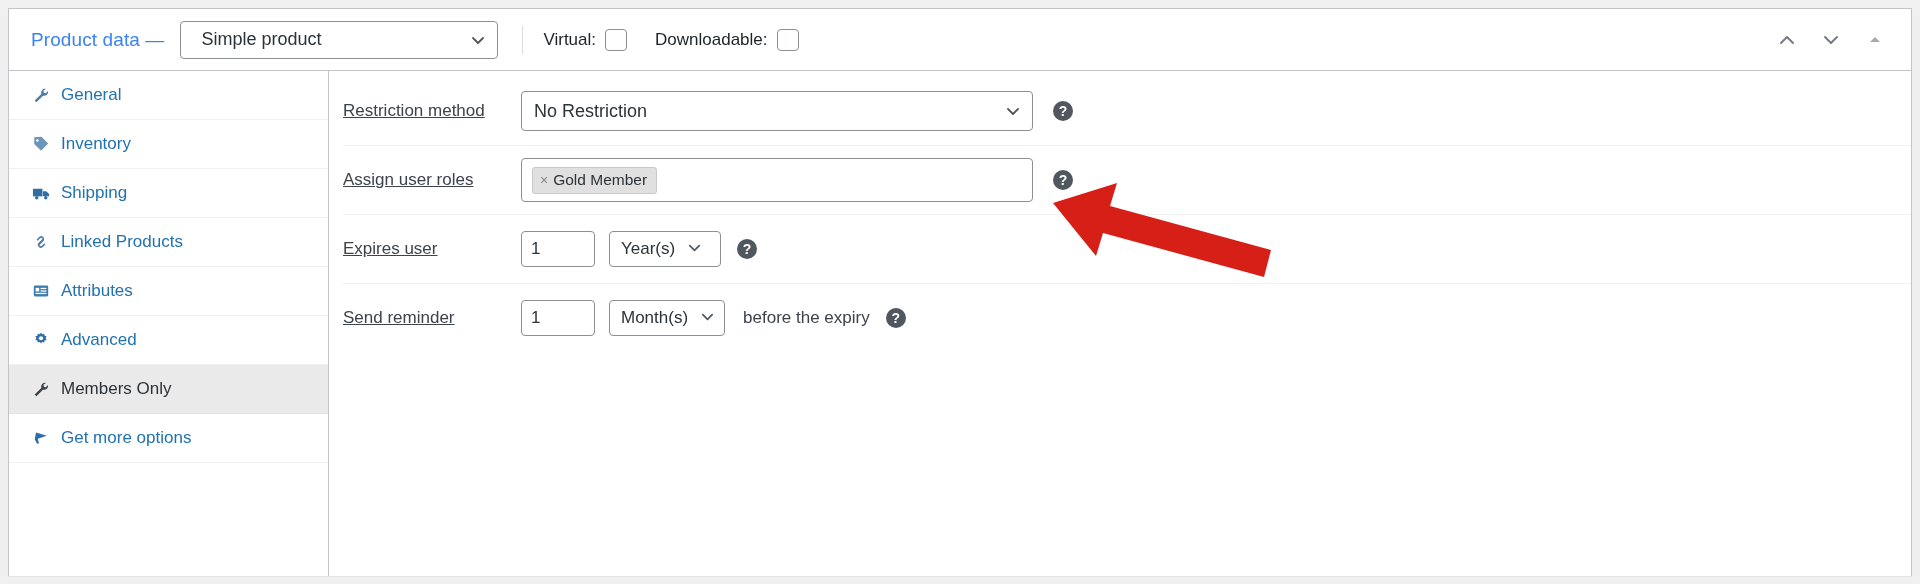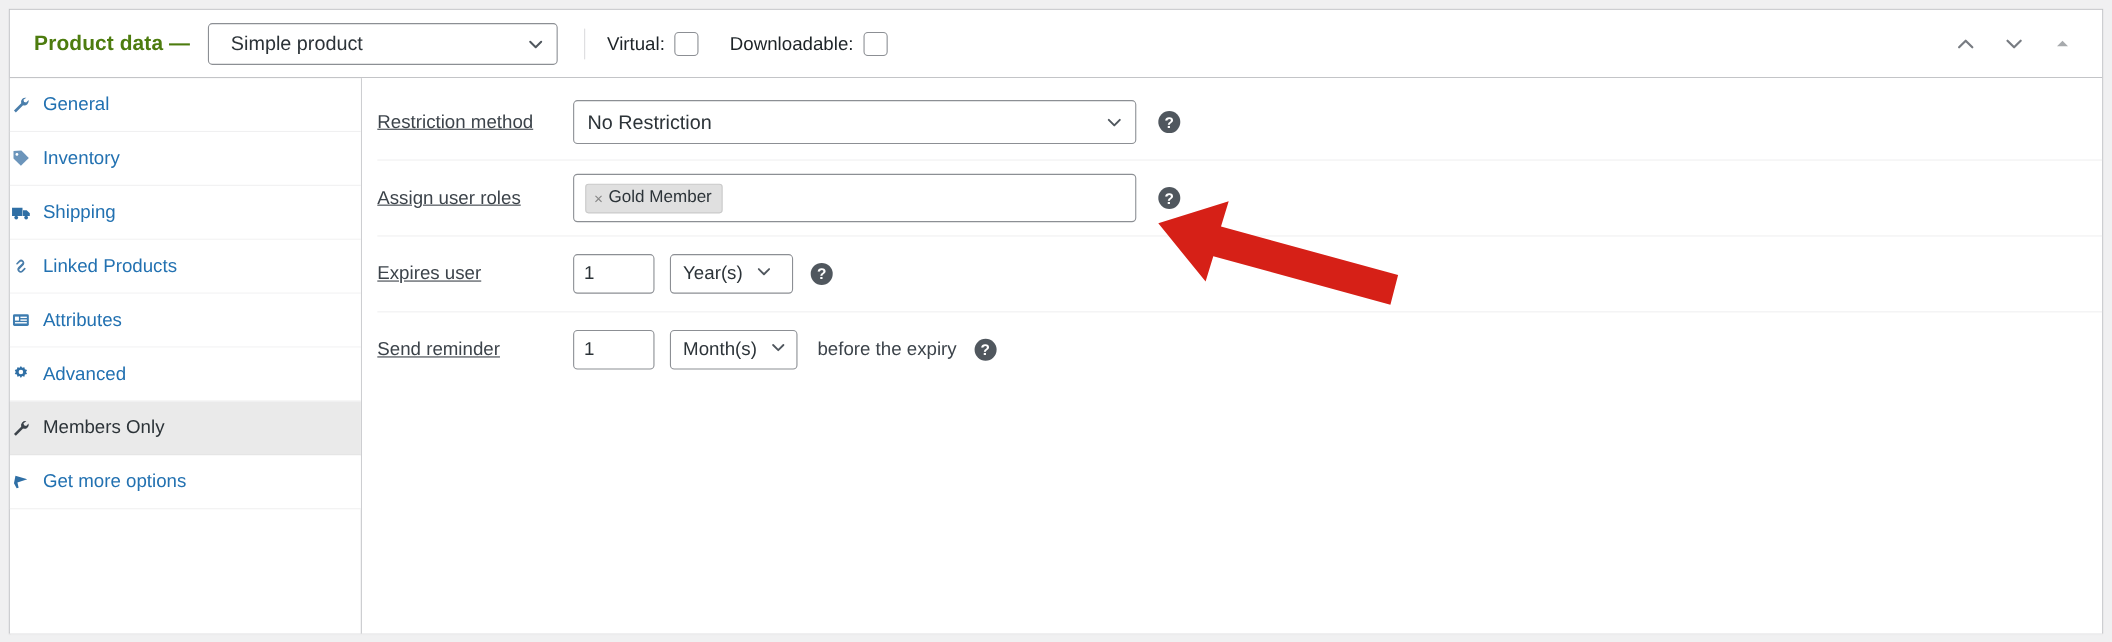--- a/index.html
+++ b/index.html
@@ -33,22 +33,22 @@
     height: 62px;
     border-bottom: 1px solid #c3c4c7;
     display: flex;
     align-items: center;
     padding: 0 0 0 22px;
     box-sizing: border-box;
     background: #fff;
   }
   .panel-title {
     font-size: 19px;
-    font-weight: bold;
-    color: #4d7c0f;
+    font-weight: normal;
+    color: #3b82f6;
     letter-spacing: .1px;
     white-space: nowrap;
   }
   .type-select {
     margin-left: 16px;
     width: 318px;
     height: 38px;
     border: 1px solid #8c8f94;
     border-radius: 4px;
     background: #fff;
@@ -123,20 +123,21 @@
     width: 320px;
     border-right: 1px solid #c3c4c7;
     box-sizing: border-box;
     background: #fff;
     flex: 0 0 320px;
   }
   .tab {
     height: 49px;
     display: flex;
     align-items: center;
+    padding-left: 22px;
     box-sizing: border-box;
     border-bottom: 1px solid #f0f0f1;
     font-size: 17px;
     color: #2271b1;
     background: #fff;
   }
   .tab.active {
     background: #eaeaea;
     color: #2c3338;
     border-bottom-color: #e3e3e3;

